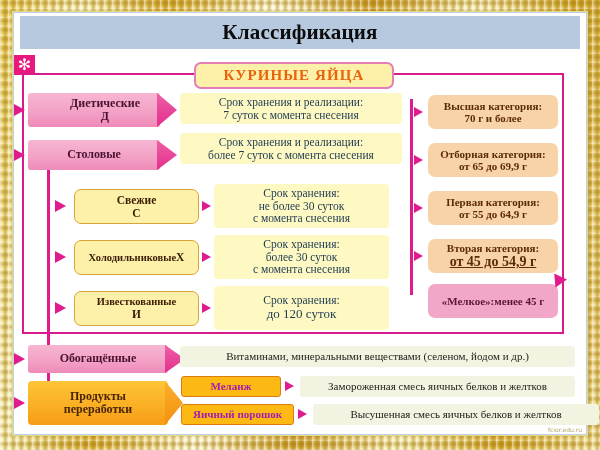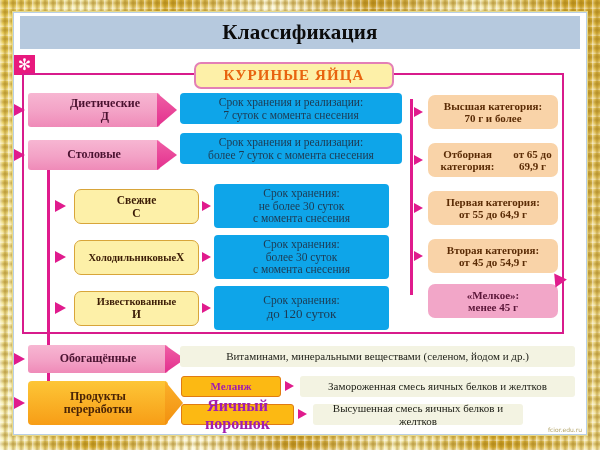--- a/index.html
+++ b/index.html
@@ -69,21 +69,21 @@
     clip-path:polygon(0 0,100% 50%,0 100%);
   }
 
   
   .yellow{
     background:#fdf0a8;border:1px solid #d8a53a;border-radius:7px;
     color:#3a1b05;font-weight:bold;
   }
   
   .blue{
-    background:#0ea5e9;border-radius:4px;color:#1e3a52;font-family:Liberation Serif, serif;
+    background:#fef9c3;border-radius:4px;color:#1e3a52;font-family:Liberation Serif, serif;
   }
   
   .peach{
     background:#f9d3a8;border-radius:7px;color:#5b2c06;font-weight:bold;
   }
   
   .rose{
     background:#f2a6c8;border-radius:7px;color:#5a1638;font-weight:bold;
   }
   
@@ -206,39 +206,39 @@
   <div class="arrow-sm" style="left:202px;top:303px;"></div>
 
   <div class="vline" style="left:410px;top:99px;height:196px;"></div>
 
   <div class="box peach" style="left:428px;top:95px;width:130px;height:34px;flex-direction:column;">
     <span style="font-size:11px;">Высшая категория:</span>
     <span style="font-size:11px;">70 г и более</span>
   </div>
   <div class="arrow-sm" style="left:414px;top:107px;"></div>
 
-  <div class="box peach" style="left:428px;top:143px;width:130px;height:34px;flex-direction:row;">
+  <div class="box peach" style="left:428px;top:143px;width:130px;height:34px;flex-direction:column;">
     <span style="font-size:11px;">Отборная категория:</span>
     <span style="font-size:11px;">от 65 до 69,9 г</span>
   </div>
   <div class="arrow-sm" style="left:414px;top:155px;"></div>
 
   <div class="box peach" style="left:428px;top:191px;width:130px;height:34px;flex-direction:column;">
     <span style="font-size:11px;">Первая категория:</span>
     <span style="font-size:11px;">от 55 до 64,9 г</span>
   </div>
   <div class="arrow-sm" style="left:414px;top:203px;"></div>
 
   <div class="box peach" style="left:428px;top:239px;width:130px;height:34px;flex-direction:column;">
     <span style="font-size:11px;">Вторая категория:</span>
-    <span style="font-size:11px;">от 45 до 54,9 г</span>
+    <span style="font-size:14px;text-decoration:underline;">от 45 до 54,9 г</span>
   </div>
   <div class="arrow-sm" style="left:414px;top:251px;"></div>
 
-  <div class="box rose" style="left:428px;top:284px;width:130px;height:34px;flex-direction:column;">
+  <div class="box rose" style="left:428px;top:284px;width:130px;height:34px;flex-direction:row;">
     <span style="font-size:11px;">«Мелкое»:</span>
     <span style="font-size:11px;">менее 45 г</span>
   </div>
 
   <div class="arrow-dn" style="left:551px;top:276px;transform:rotate(25deg);"></div>
 
   <div class="box pink" style="left:28px;top:345px;width:140px;height:28px;justify-content:center;">
     <span style="font-size:12px;">Обогащённые</span>
   </div>
   <div class="arrow" style="left:14px;top:353px;"></div>
@@ -255,21 +255,21 @@
 
   <div class="box orange" style="left:181px;top:376px;width:100px;height:21px;">
     <span style="font-size:11px;">Меланж</span>
   </div>
   <div class="arrow-sm" style="left:285px;top:381px;"></div>
   <div class="box cream" style="left:300px;top:376px;width:275px;height:21px;">
     <span style="font-size:11px;">Замороженная смесь яичных белков и желтков</span>
   </div>
 
   <div class="box orange" style="left:181px;top:404px;width:113px;height:21px;">
-    <span style="font-size:16px;">Яичный порошок</span>
+    <span style="font-size:11px;">Яичный порошок</span>
   </div>
   <div class="arrow-sm" style="left:298px;top:409px;"></div>
-  <div class="box cream" style="left:313px;top:404px;width:210px;height:21px;">
+  <div class="box cream" style="left:313px;top:404px;width:286px;height:21px;">
     <span style="font-size:11px;">Высушенная смесь яичных белков и желтков</span>
   </div>
 
   <div class="wm">fcior.edu.ru</div>
 </div>
 
 </body></html>

